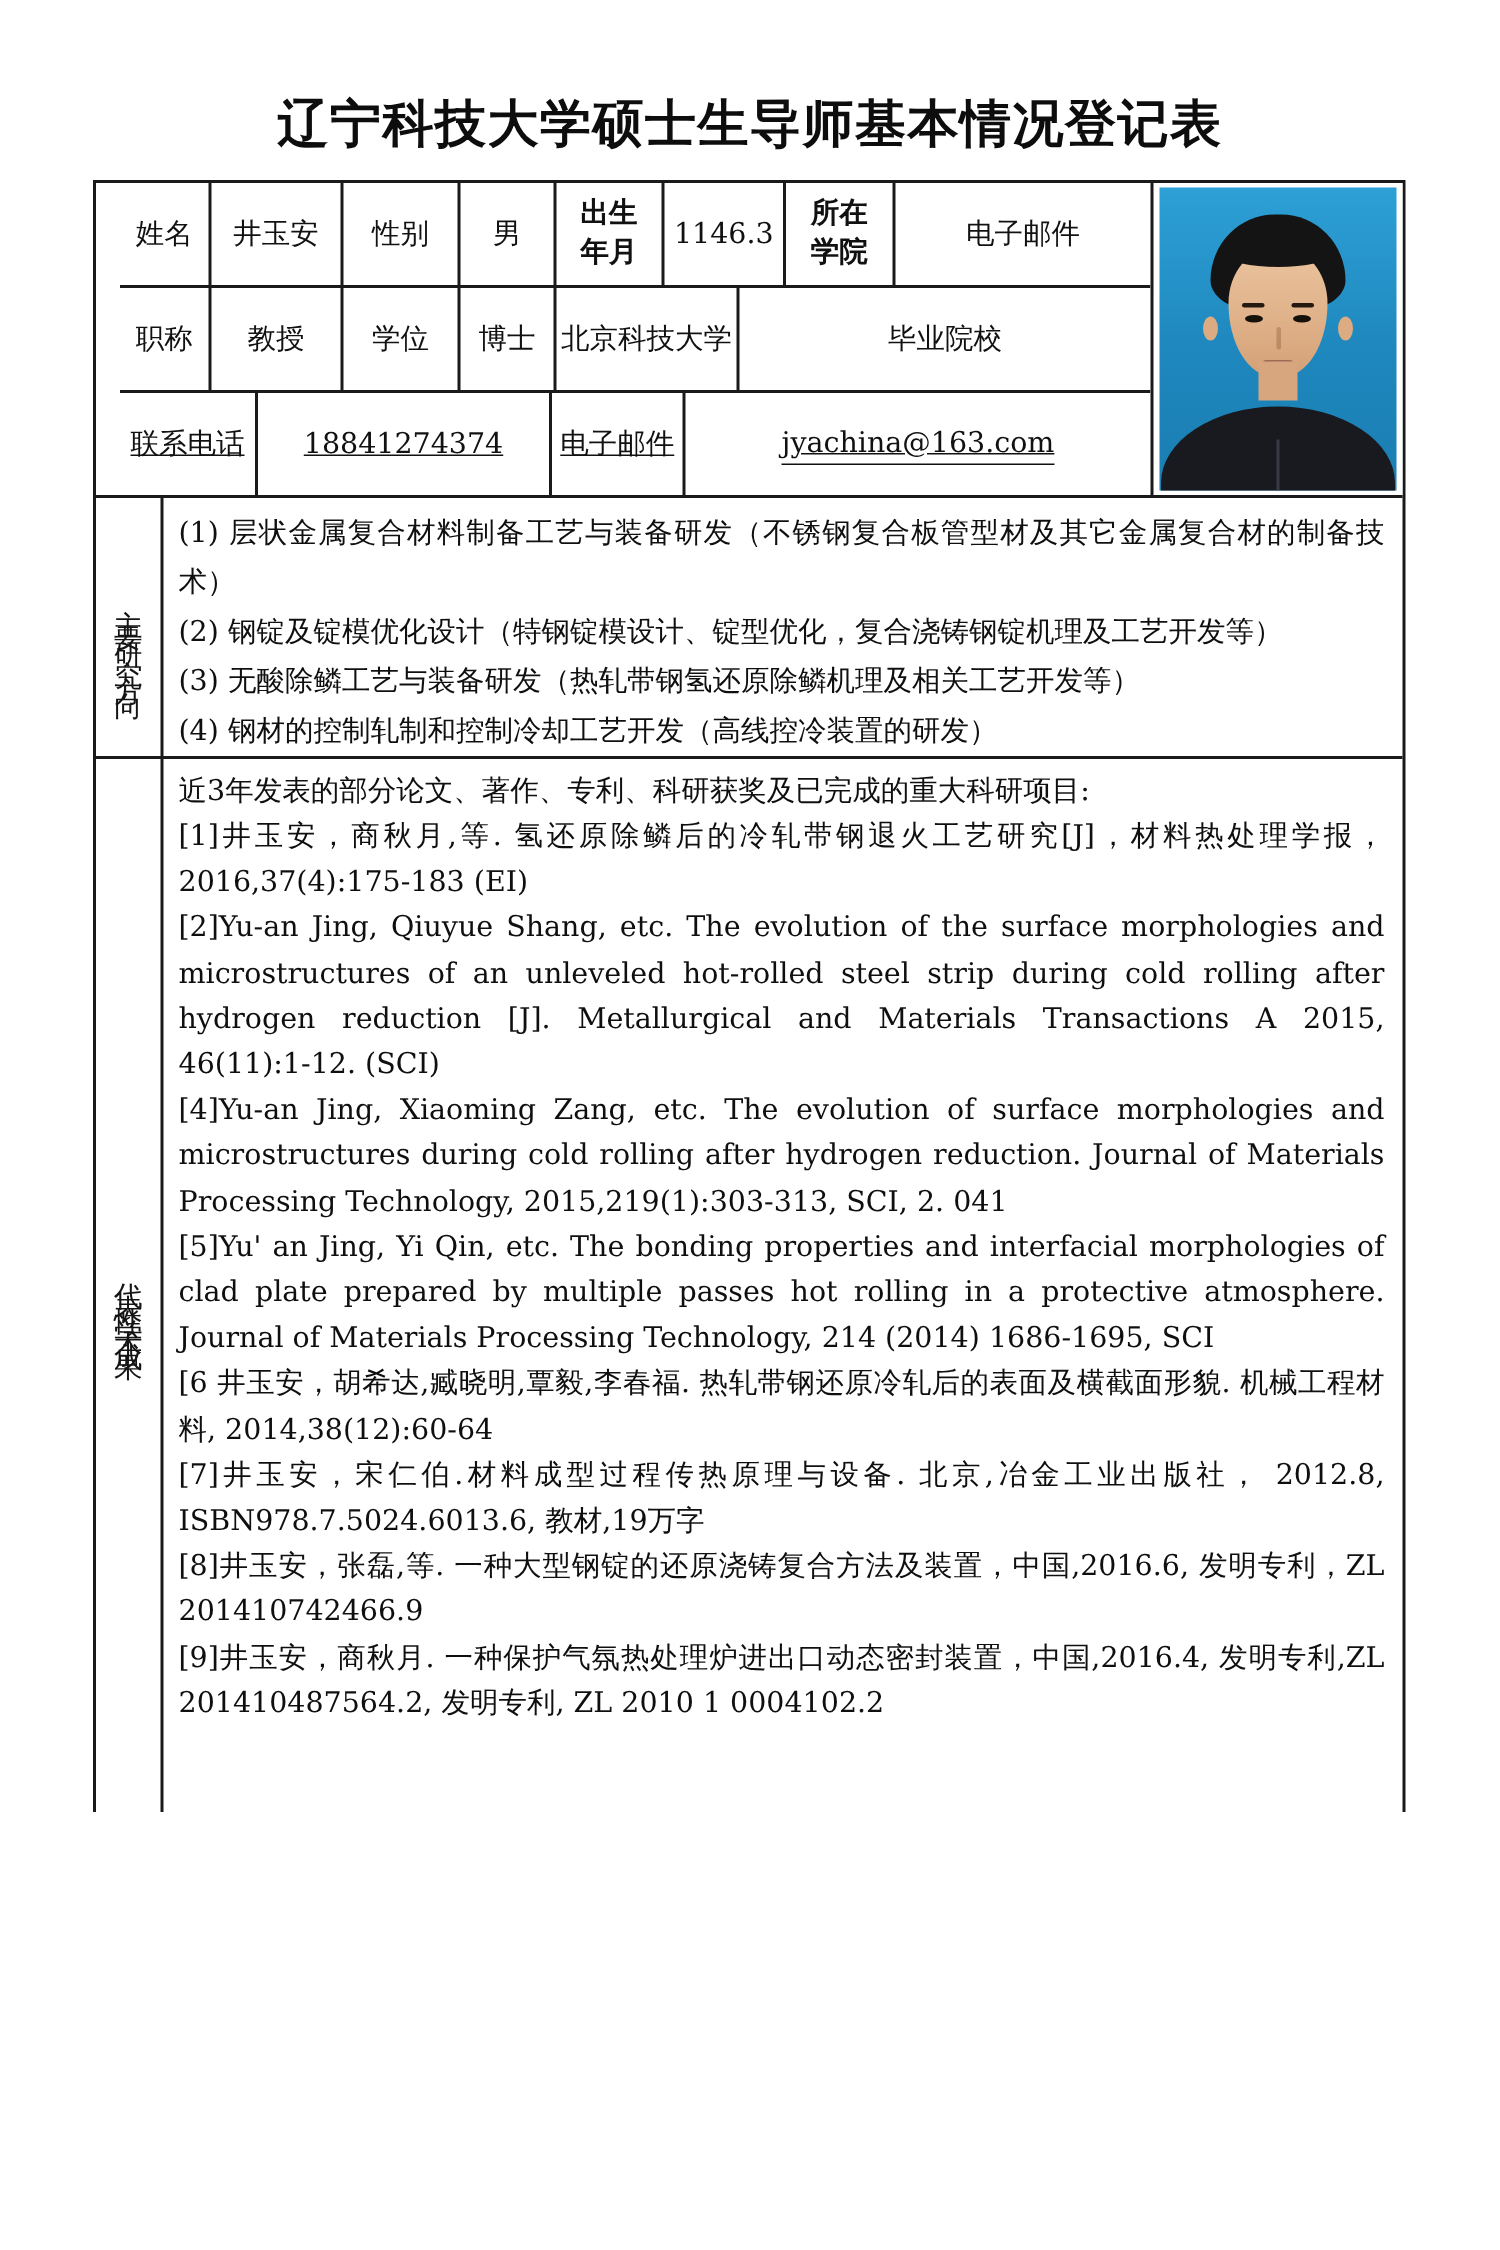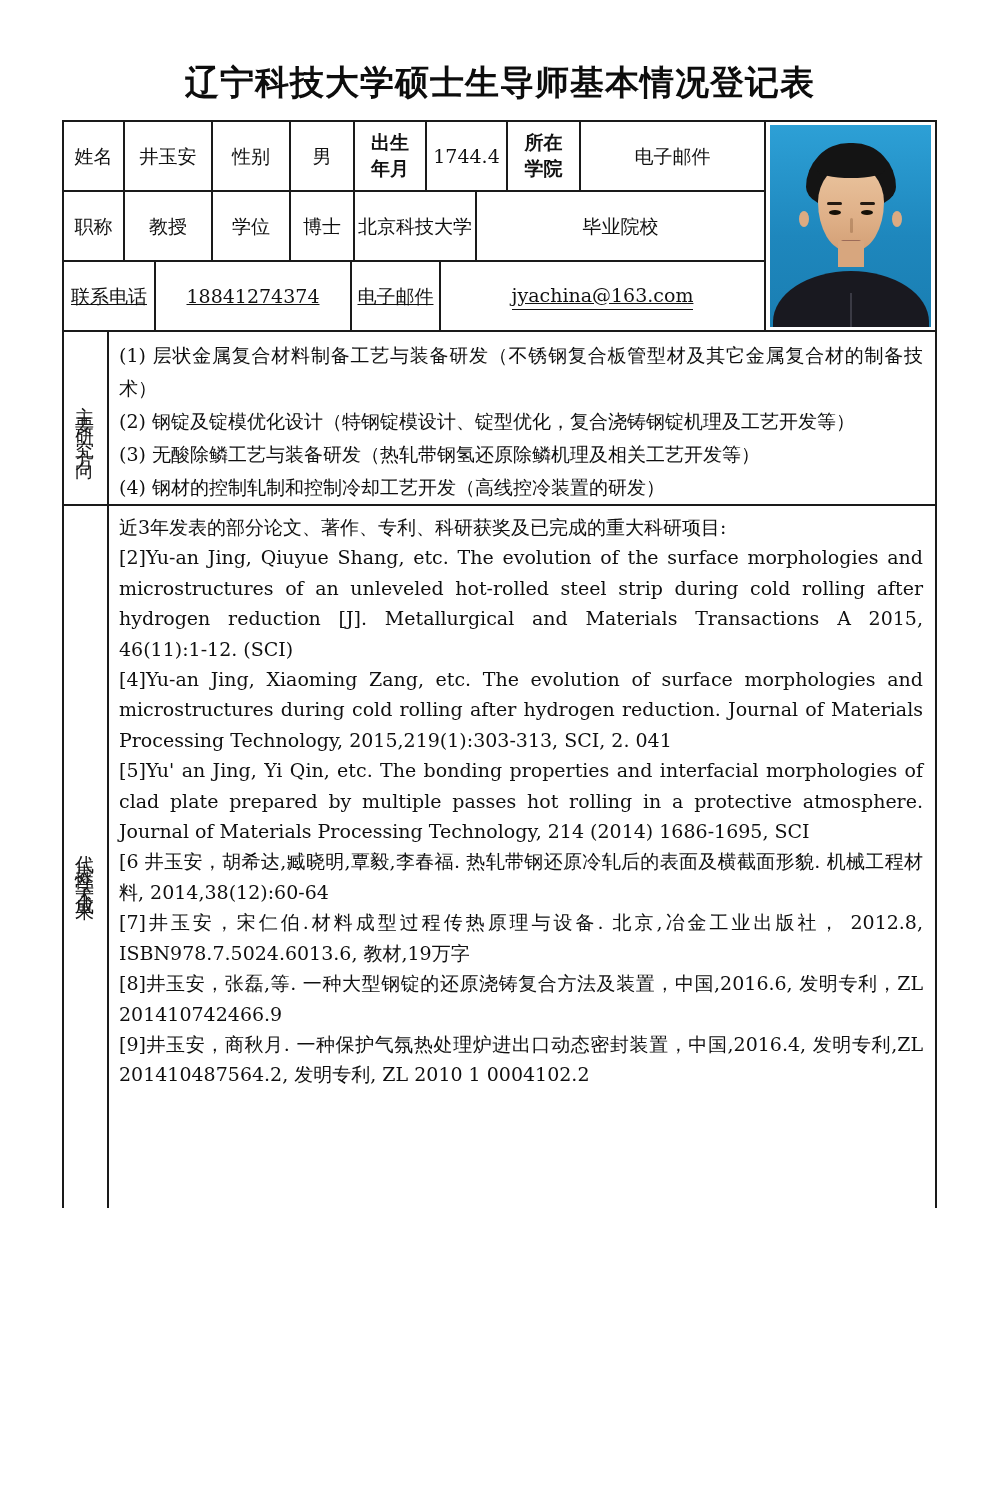--- a/index.html
+++ b/index.html
@@ -20,21 +20,21 @@
     letter-spacing: 1px;
     color: #0d0d0d;
   }
   .doc {
     margin-left: 62px;
     width: 875px;
     border: 2px solid #1a1a1a;
   }
   
   .info { display: flex; height: 210px; border-bottom: 2px solid #1a1a1a; }
-  .info-left { width: 700px; display: flex; flex-direction: column; }
+  .info-left { width: 700px; display: flex; flex-direction: column; margin-left: 16px; }
   .info-row { flex: 1; display: flex; border-bottom: 2px solid #1a1a1a; }
   .info-row:last-child { border-bottom: none; text-decoration: underline; }
   .c {
     border-right: 2px solid #1a1a1a;
     display: flex; align-items: center; justify-content: center;
     text-align: center; font-size: 19px; line-height: 1.4;
     padding: 0 3px;
   }
   .c:last-child { border-right: none; flex: 1; }
   .w61{width:61px}.w88{width:88px}.w78{width:78px}.w64{width:64px}
@@ -104,21 +104,21 @@
       <div class="info-left">
 
         <div class="info-row">
           <div class="c w61">姓名</div>
           <div class="c w88">井玉安</div>
           <div class="c w78">性别</div>
           <div class="c w64">男</div>
           <div class="c w72">
               <span class="wrap2">出生年月</span>
             </div>
-          <div class="c w81">1744.4</div>
+          <div class="c w81">1146.3</div>
           <div class="c w73">
               <span class="wrap2">所在学院</span>
             </div>
           <div class="c">电子邮件</div>
         </div>
 
         <div class="info-row">
           <div class="c w61">职称</div>
           <div class="c w88">教授</div>
           <div class="c w78">学位</div>
@@ -169,20 +169,21 @@
           <p>(4) 钢材的控制轧制和控制冷却工艺开发（高线控冷装置的研发）</p>
         </div>
     </div>
 
     <div class="section sec-achieve">
       <div class="side">
         <span class="vlabel">代表性学术成果</span>
       </div>
       <div class="content">
           <p>近3年发表的部分论文、著作、专利、科研获奖及已完成的重大科研项目:</p>
+          <p>[1]井玉安，商秋月,等. 氢还原除鳞后的冷轧带钢退火工艺研究[J]，材料热处理学报，2016,37(4):175-183 (EI)</p>
           <p>[2]Yu-an Jing, Qiuyue Shang, etc. The evolution of the surface morphologies and microstructures of an unleveled hot-rolled steel strip during cold rolling after hydrogen reduction [J]. Metallurgical and Materials Transactions A 2015, 46(11):1-12. (SCI)</p>
           <p>[4]Yu-an Jing, Xiaoming Zang, etc. The evolution of surface morphologies and microstructures during cold rolling after hydrogen reduction. Journal of Materials Processing Technology,  2015,219(1):303-313, SCI, 2. 041</p>
           <p>[5]Yu' an Jing, Yi Qin, etc. The bonding properties and interfacial morphologies of clad plate prepared by multiple passes hot rolling in a protective atmosphere. Journal of Materials Processing Technology, 214 (2014) 1686-1695, SCI</p>
           <p>[6 井玉安，胡希达,臧晓明,覃毅,李春福. 热轧带钢还原冷轧后的表面及横截面形貌. 机械工程材料, 2014,38(12):60-64</p>
           <p>[7]井玉安，宋仁伯.材料成型过程传热原理与设备. 北京,冶金工业出版社， 2012.8, ISBN978.7.5024.6013.6, 教材,19万字</p>
           <p>[8]井玉安，张磊,等. 一种大型钢锭的还原浇铸复合方法及装置，中国,2016.6, 发明专利，ZL 201410742466.9</p>
           <p>[9]井玉安，商秋月. 一种保护气氛热处理炉进出口动态密封装置，中国,2016.4, 发明专利,ZL 201410487564.2, 发明专利, ZL 2010 1 0004102.2</p>
         </div>
     </div>
 

